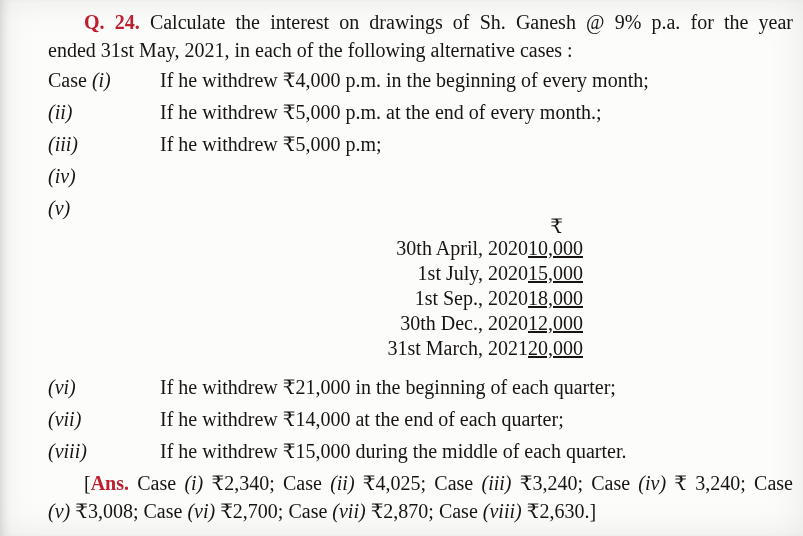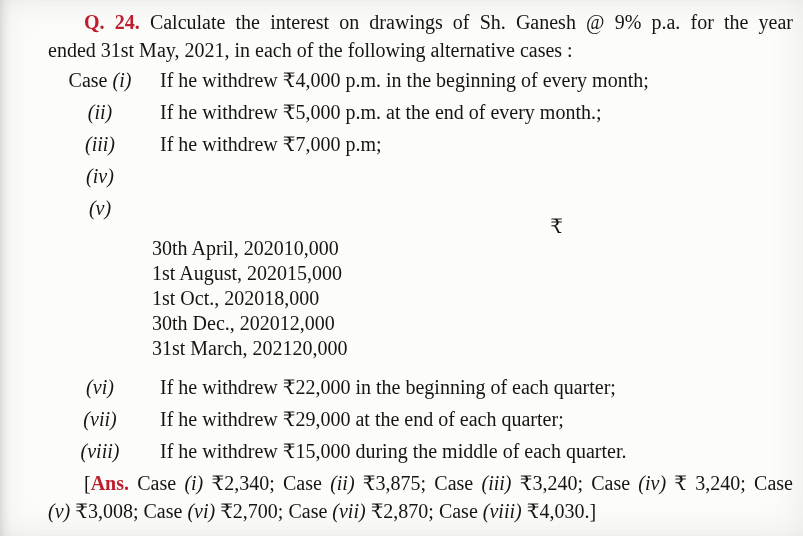--- a/index.html
+++ b/index.html
@@ -20,27 +20,27 @@
     text-align: justify;
     text-align-last: justify;
     line-height: 28px;
     white-space: normal;
   }
   .intro-line1 { padding-left: 36px; }
   .intro-line2 { line-height: 28px; }
   .red { color: #be1e2d; font-weight: bold; }
   .italic { font-style: italic; }
   .case-item { display: flex; line-height: 32px; }
-  .case-label { width: 104px; text-align: center; flex: 0 0 auto; }
+  .case-label { width: 104px; text-align: left; flex: 0 0 auto; }
   .case-numeral { font-style: italic; }
   .case-text { padding-left: 8px; }
   .drawings-table { margin-left: 104px; width: 431px; }
   .rupee-header { margin-top: -8px; line-height: 20px; text-align: right; padding-right: 20px; }
-  .t-row { display: flex; justify-content: flex-start; line-height: 25px; }
-  .t-amount { text-align: right; }
+  .t-row { display: flex; justify-content: flex-end; line-height: 25px; }
+  .t-amount { text-align: right; text-decoration: underline; }
   .case-group-2 { margin-top: 10px; }
   .answer-block { margin-top: 2px; }
   .answer-line1 { padding-left: 36px; }
   .answer-line2 { line-height: 28px; }
 </style>
 </head>
 <body>
 
 <div class="page">
 
@@ -51,67 +51,67 @@
     <div class="case-item">
       <span class="case-label"><span>Case </span><span class="case-numeral">(i)</span></span>
       <span class="case-text">If he withdrew ₹4,000 p.m. in the beginning of every month;</span>
     </div>
     <div class="case-item">
       <span class="case-label"><span></span><span class="case-numeral">(ii)</span></span>
       <span class="case-text">If he withdrew ₹5,000 p.m. at the end of every month.;</span>
     </div>
     <div class="case-item">
       <span class="case-label"><span></span><span class="case-numeral">(iii)</span></span>
-      <span class="case-text">If he withdrew ₹7,000 p.m;</span>
+      <span class="case-text">If he withdrew ₹5,000 p.m;</span>
     </div>
     <div class="case-item">
       <span class="case-label"><span></span><span class="case-numeral">(iv)</span></span>
     </div>
     <div class="case-item">
       <span class="case-label"><span></span><span class="case-numeral">(v)</span></span>
     </div>
   </div>
 
   <div class="drawings-table">
     <div class="rupee-header">₹</div>
     <div class="t-row">
       <span class="t-date">30th April, 2020</span>
       <span class="t-amount">10,000</span>
     </div>
     <div class="t-row">
-      <span class="t-date">1st August, 2020</span>
+      <span class="t-date">1st July, 2020</span>
       <span class="t-amount">15,000</span>
     </div>
     <div class="t-row">
-      <span class="t-date">1st Oct., 2020</span>
+      <span class="t-date">1st Sep., 2020</span>
       <span class="t-amount">18,000</span>
     </div>
     <div class="t-row">
       <span class="t-date">30th Dec., 2020</span>
       <span class="t-amount">12,000</span>
     </div>
     <div class="t-row">
       <span class="t-date">31st March, 2021</span>
       <span class="t-amount">20,000</span>
     </div>
   </div>
 
   <div class="case-group-2">
     <div class="case-item">
       <span class="case-label"><span></span><span class="case-numeral">(vi)</span></span>
-      <span class="case-text">If he withdrew ₹22,000 in the beginning of each quarter;</span>
+      <span class="case-text">If he withdrew ₹21,000 in the beginning of each quarter;</span>
     </div>
     <div class="case-item">
       <span class="case-label"><span></span><span class="case-numeral">(vii)</span></span>
-      <span class="case-text">If he withdrew ₹29,000 at the end of each quarter;</span>
+      <span class="case-text">If he withdrew ₹14,000 at the end of each quarter;</span>
     </div>
     <div class="case-item">
       <span class="case-label"><span></span><span class="case-numeral">(viii)</span></span>
       <span class="case-text">If he withdrew ₹15,000 during the middle of each quarter.</span>
     </div>
   </div>
 
   <div class="answer-block">
-    <div class="justify-line answer-line1"><span>[</span><span class="red">Ans.</span><span><span> Case </span><span class="italic">(i)</span><span> ₹2,340; Case </span><span class="italic">(ii)</span><span> ₹3,875; Case </span><span class="italic">(iii)</span><span> ₹3,240; Case </span><span class="italic">(iv)</span><span> ₹ 3,240; Case</span></span></div>
-    <div class="answer-line2"><span><span class="italic">(v)</span><span> ₹3,008; Case </span><span class="italic">(vi)</span><span> ₹2,700; Case </span><span class="italic">(vii)</span><span> ₹2,870; Case </span><span class="italic">(viii)</span><span> ₹4,030.]</span></span></div>
+    <div class="justify-line answer-line1"><span>[</span><span class="red">Ans.</span><span><span> Case </span><span class="italic">(i)</span><span> ₹2,340; Case </span><span class="italic">(ii)</span><span> ₹4,025; Case </span><span class="italic">(iii)</span><span> ₹3,240; Case </span><span class="italic">(iv)</span><span> ₹ 3,240; Case</span></span></div>
+    <div class="answer-line2"><span><span class="italic">(v)</span><span> ₹3,008; Case </span><span class="italic">(vi)</span><span> ₹2,700; Case </span><span class="italic">(vii)</span><span> ₹2,870; Case </span><span class="italic">(viii)</span><span> ₹2,630.]</span></span></div>
   </div>
 
 </div>
 
 </body></html>

